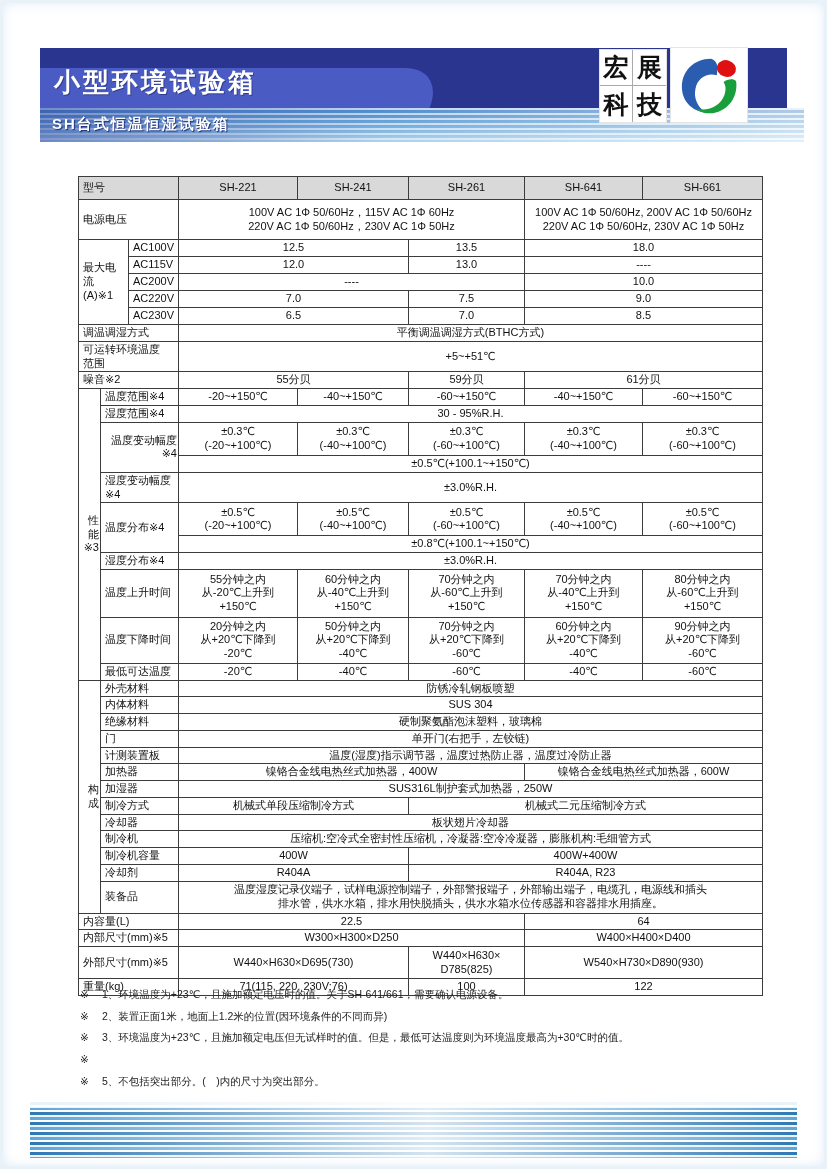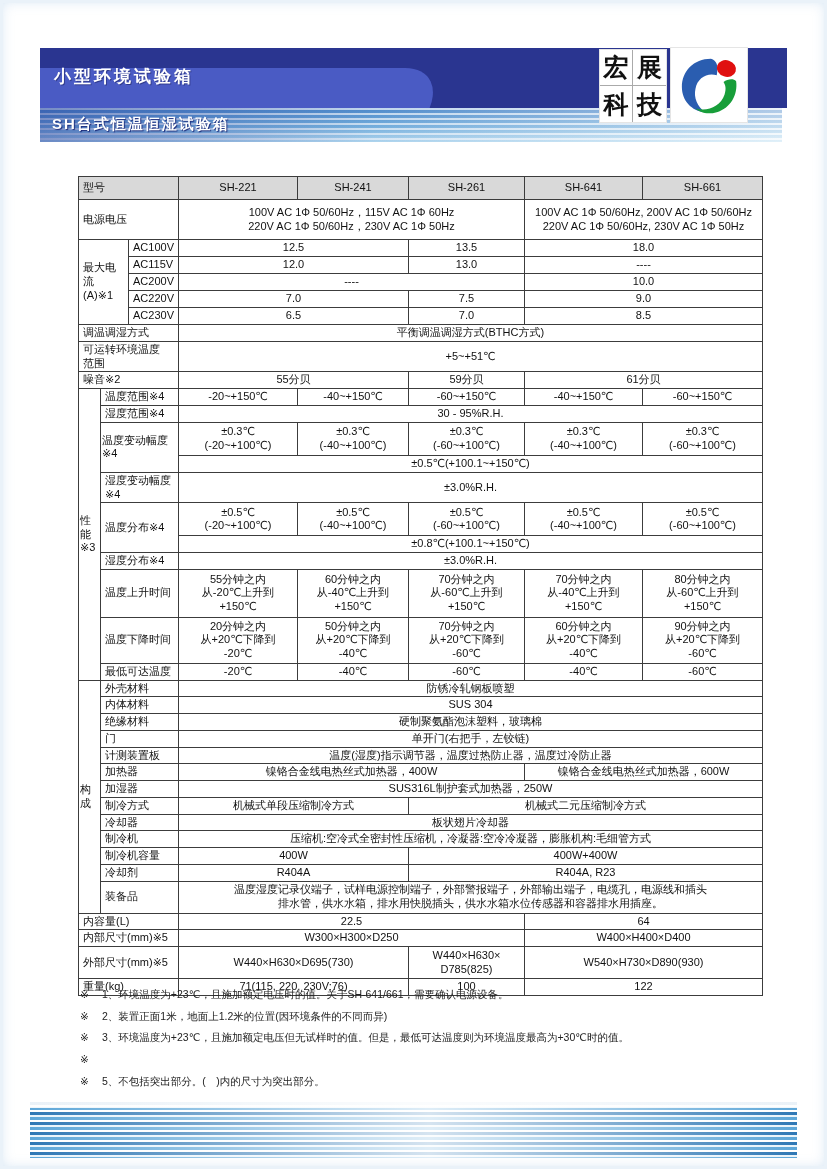--- a/index.html
+++ b/index.html
@@ -3,43 +3,43 @@
 <meta charset="utf-8">
 <style>
   html,body{margin:0;padding:0;background:#fff;}
   .page{position:relative;width:827px;height:1169px;background:#fff;overflow:hidden;
         font-family:"Liberation Sans","DejaVu Sans",sans-serif;
         box-shadow:inset 0 0 0 3px #eaf2f9, inset 0 0 14px rgba(120,170,215,.35);}
   
   .top-band{position:absolute;left:40px;top:48px;width:747px;height:60px;background:#2a3590;overflow:hidden;}
   .swoosh{position:absolute;left:-40px;top:20px;width:430px;height:80px;background:#4a5bc4;
           border-radius:16px 46px 0 0;transform:skewX(-28deg);}
-  .page-title{position:absolute;left:14px;top:17px;color:#fff;font-size:17px;font-weight:bold;letter-spacing:3px;
+  .page-title{position:absolute;left:14px;top:17px;color:#fff;font-size:26px;font-weight:bold;letter-spacing:3px;
           text-shadow:1px 1px 0 rgba(0,0,40,.35);}
   .sub-band{position:absolute;left:40px;top:108px;width:742px;height:34px;
           background:
             linear-gradient(90deg,rgba(42,70,160,.55) 0%,rgba(90,150,210,.15) 45%,rgba(255,255,255,.55) 100%),
             repeating-linear-gradient(180deg,rgba(255,255,255,.75) 0 2px,rgba(255,255,255,0) 2px 5px),
-            linear-gradient(180deg,#4b86c8 0%,#79b2de 55%,#bddff2 100%);}
+            linear-gradient(180deg,#4b86c8 0%,#79b2de 55%,#bddff2 100%); padding-left: 22px;}
   .sub-title{position:absolute;left:12px;top:7px;color:#fff;font-size:15px;font-weight:bold;letter-spacing:2px;
           text-shadow:1px 1px 1px #1a2a7a;}
   .logo-text{position:absolute;left:600px;top:50px;width:66px;height:72px;background:#fff;
           display:grid;grid-template-columns:1fr 1fr;grid-template-rows:1fr 1fr;box-shadow:0 0 0 1px #e5e5e5;}
   .logo-text span{display:flex;align-items:center;justify-content:center;font-size:25px;font-weight:bold;color:#111;}
   .logo-text span:nth-child(1){border-right:1px solid #aaa;border-bottom:1px solid #aaa;}
   .logo-text span:nth-child(2){border-bottom:1px solid #aaa;}
   .logo-text span:nth-child(3){border-right:1px solid #aaa;}
   .logo-mark{position:absolute;left:671px;top:48px;width:76px;height:74px;background:#fff;
           display:flex;align-items:center;justify-content:center;box-shadow:0 0 0 1px #e5e5e5;}
   
   table.spec{position:absolute;left:78px;top:176px;width:684px;border-collapse:collapse;table-layout:fixed;border-radius:19px;}
   table.spec td{border:1px solid #3c3c3c;font-size:11px;line-height:1.25;color:#111;text-align:center;
           vertical-align:middle;padding:1px 2px;white-space:pre-line;overflow:hidden;}
   table.spec td.l{text-align:left;padding-left:4px;}
-  table.spec td.g{text-align:left;padding:0 1px;}
+  table.spec td.g{text-align:right;padding:0 1px;}
   table.spec tr.hdr td{background:#d9d9d9;height:20px;}
   tr.h15 td{height:13px;} tr.h16{height:16px;} tr.h17{height:17px;}
   tr.h30{height:30px;margin-left:44px;} tr.h32{height:32px;padding-left:28px;} tr.h33{height:33px;} tr.h34{height:40px;}
   tr.h46{height:46px;} tr.h48{height:48px;}
   
   .footnotes{position:absolute;left:80px;top:988px;width:680px;font-size:10.5px;color:#222;}
   .fn{display:flex;margin-bottom:8px;line-height:1.3;}
   .fn .mk{width:22px;flex:0 0 22px;}
   
   .bottom-band{position:absolute;left:30px;width:767px;height:56px;bottom:11px;

